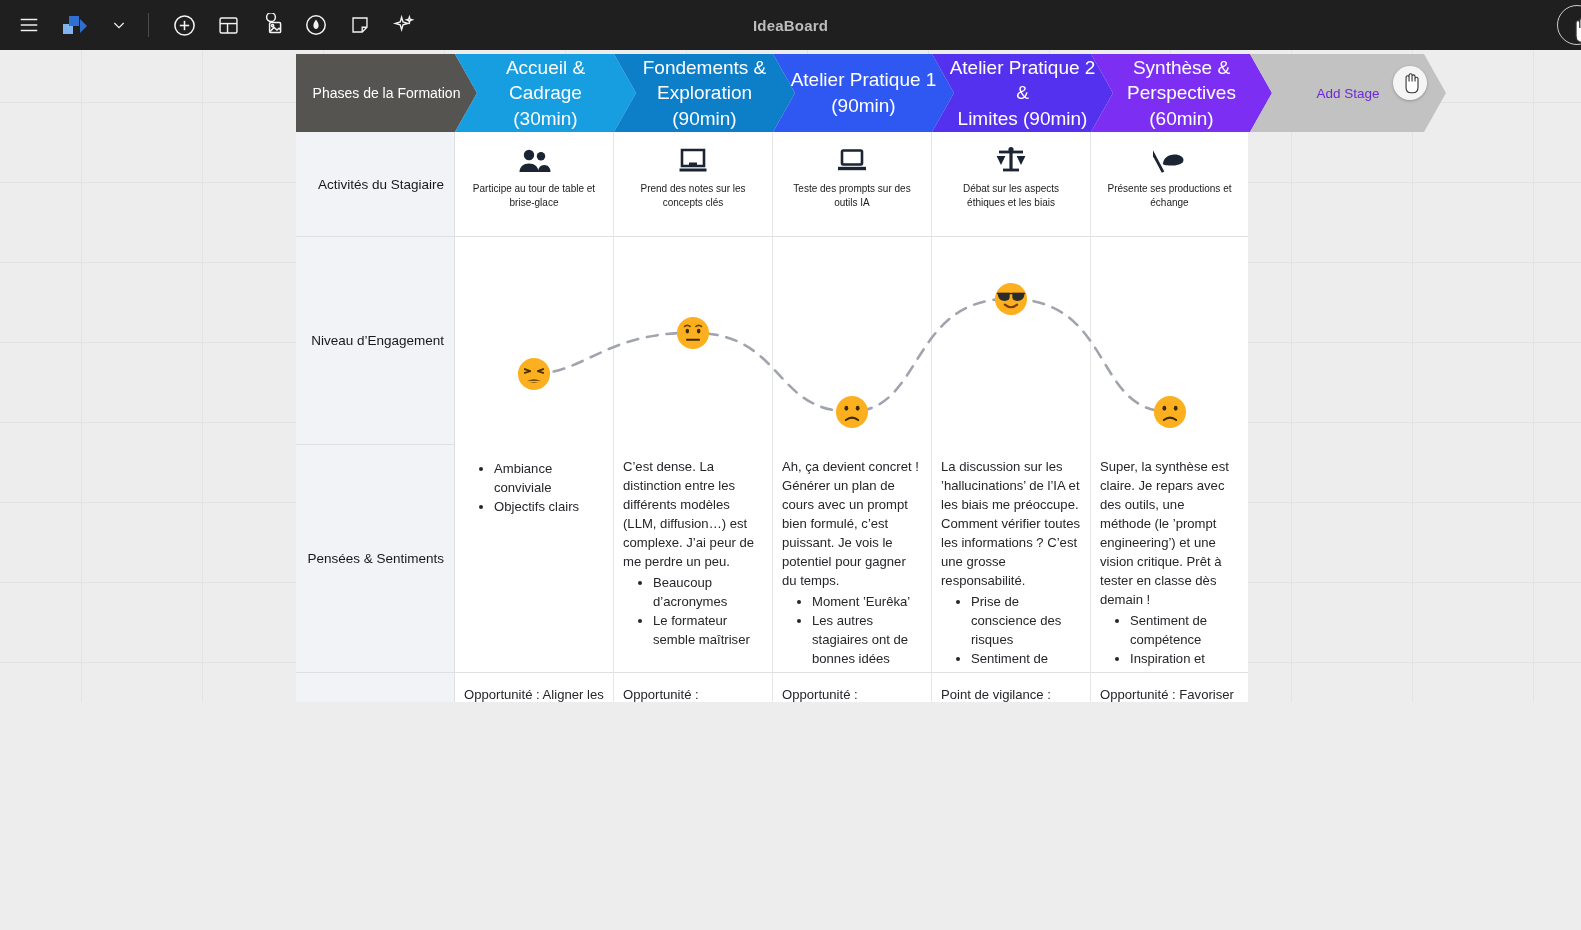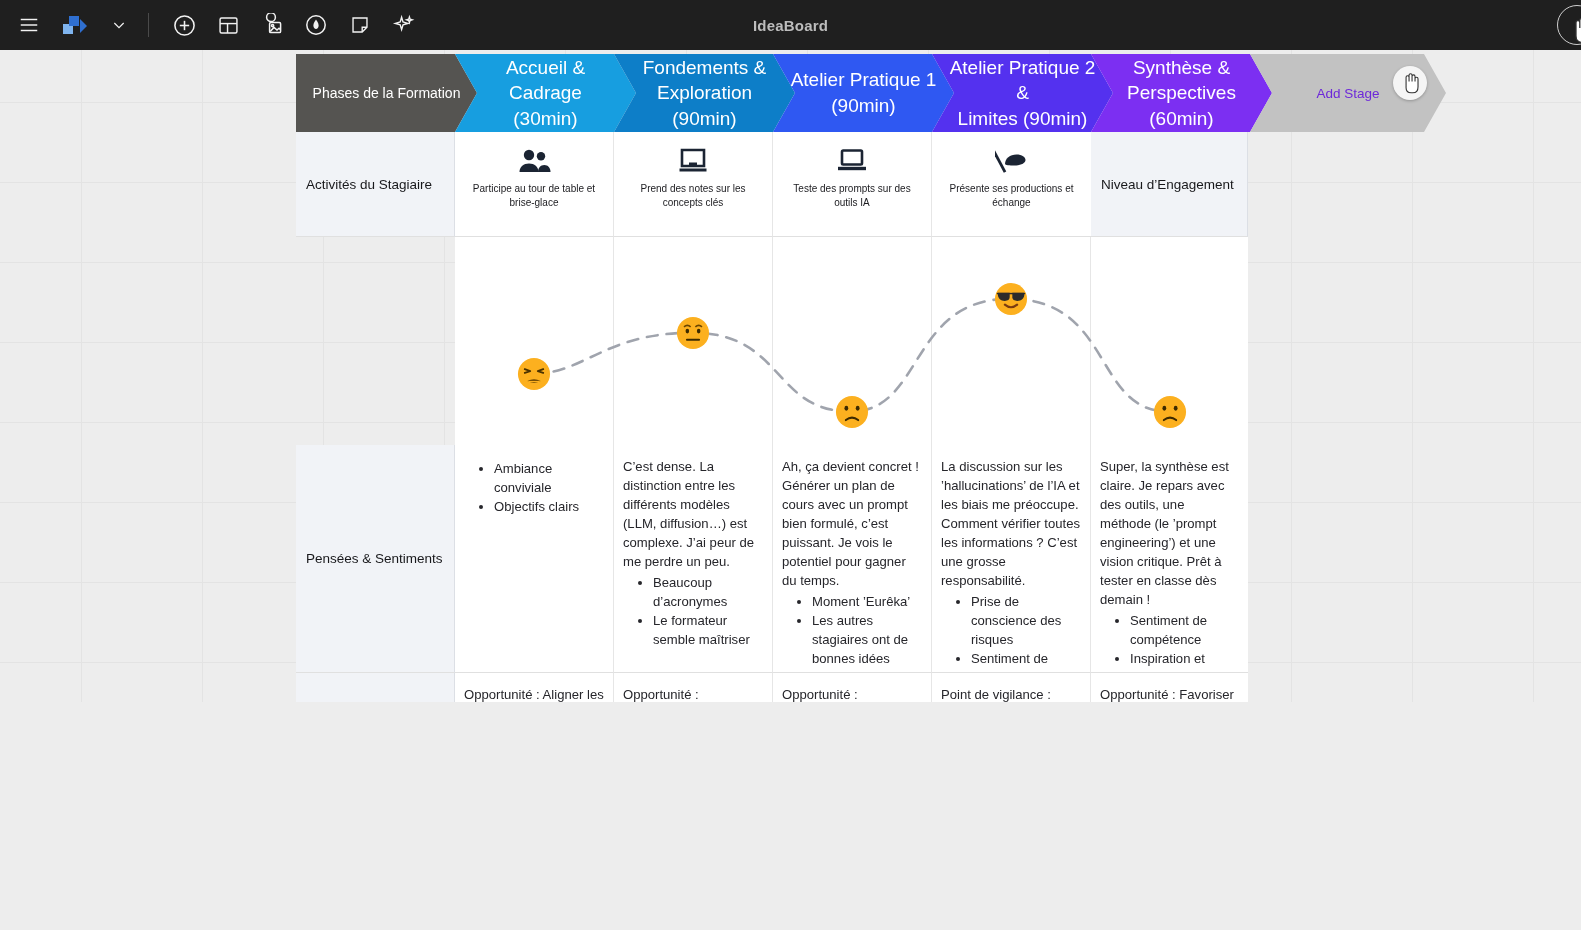--- a/index.html
+++ b/index.html
@@ -76,21 +76,21 @@
   #add-cursor-badge{
     position:absolute; width:34px;height:34px;border-radius:50%;
     background:#f5f5f5; box-shadow:0 1px 3px rgba(0,0,0,.25);
     display:flex;align-items:center;justify-content:center;
     top:12px; left:1097px; z-index:6;
   }
 
   
   #grid{ display:grid; grid-template-columns:159px 159px 159px 159px 159px 157px; }
   .rowlabel{
-    background:#f1f3f7; display:flex; align-items:center; justify-content:flex-start;
+    background:#f1f3f7; display:flex; align-items:center; justify-content:flex-end;
     text-align:center; font-size:13.5px; color:#18181b; padding:6px 10px;
     border-right:1px solid #dcdfe5;
   }
   .cell{
     background:#fff; border-right:1px solid #e6e6e6;
     border-bottom:1px solid #e0e0e0;
   }
   .cell.last{ border-right:none; }
   .rowlabel.b{ border-bottom:1px solid #e0e0e0; }
 
@@ -285,20 +285,35 @@
         </div>
       <div class="cell">
           <div class="act">
         <div class="ico">
           <svg width="32" height="28" viewBox="0 0 32 28" fill="none" stroke="#1b2433" stroke-width="2.6">
             <rect x="6" y="3.5" width="20" height="14" rx="1.2"></rect>
             <line x1="2" y1="21.5" x2="30" y2="21.5" stroke-width="3.4"></line>
           </svg>
         </div>
         <div class="cap">Teste des prompts sur des outils IA</div>
+      </div>
+        </div>
+      <div class="cell">
+          <div class="act">
+        <div class="ico">
+          <svg width="34" height="28" viewBox="0 0 34 28" fill="#1b2433">
+            <rect x="15.4" y="2" width="3.2" height="20"></rect>
+            <rect x="5" y="3.6" width="24" height="2.8"></rect>
+            <rect x="9" y="21.6" width="16" height="2.8"></rect>
+            <path d="M7 18 L2.6 9 H11.4 Z"></path>
+            <path d="M27 18 L22.6 9 H31.4 Z"></path>
+            <circle cx="17" cy="2.6" r="2.6"></circle>
+          </svg>
+        </div>
+        <div class="cap">Débat sur les aspects éthiques et les biais</div>
       </div>
         </div>
       <div class="cell last">
           <div class="act">
         <div class="ico">
           <svg width="34" height="26" viewBox="0 0 34 26" fill="#1b2433">
             <path d="M10 16 C10 10.5 15 6.5 21.5 6.5 C27 6.5 30.5 9 30.5 12 C30.5 15 26 17.5 19.5 17.5 C14.5 17.5 10 17 10 16 Z"></path>
             <rect x="3" y="1.5" width="2.8" height="24" transform="rotate(-28 4.4 13.5)"></rect>
           </svg>
         </div>

